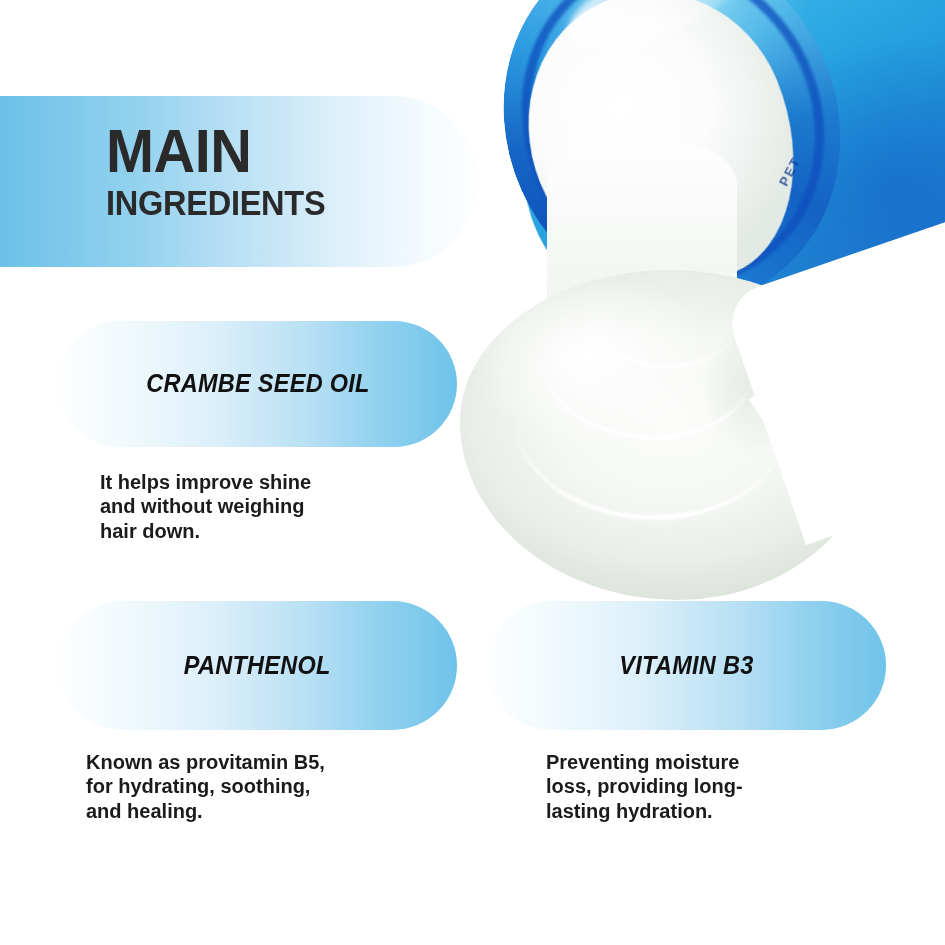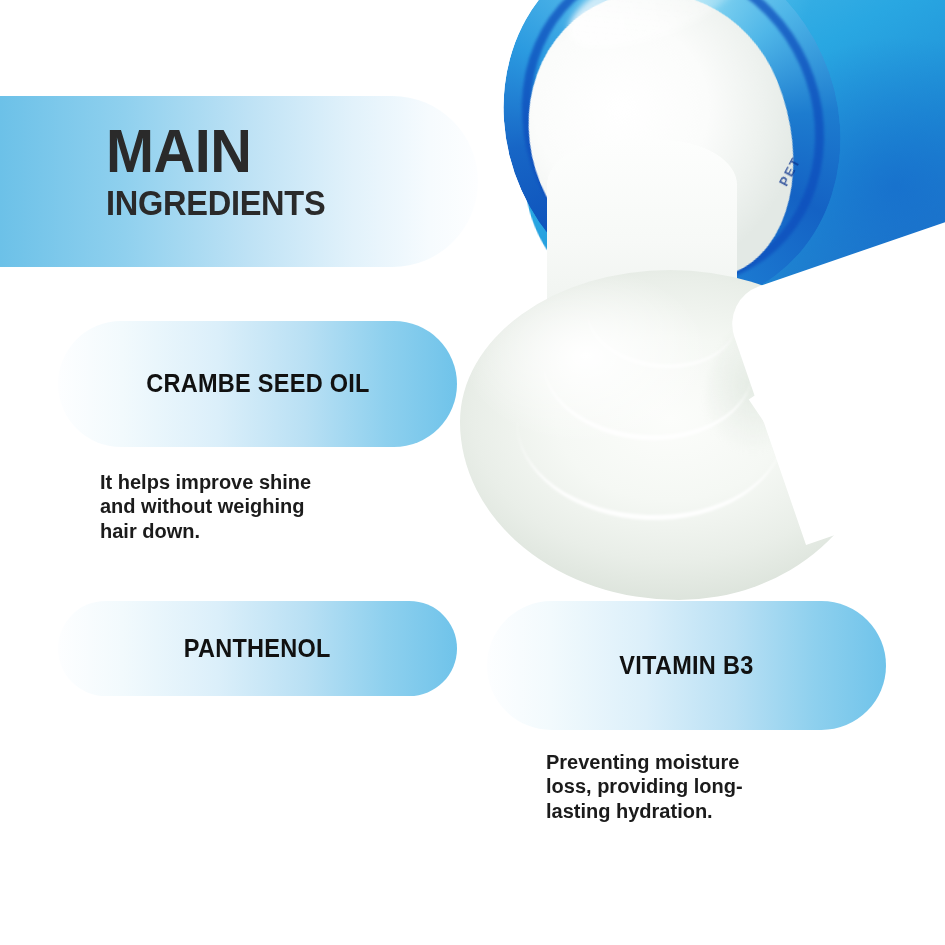--- a/index.html
+++ b/index.html
@@ -140,29 +140,30 @@
     margin:6px 0 0 0;
   }
 
   
   .pill{
     position:absolute;
     border-radius:999px;
     background:linear-gradient(90deg,#fdfeff 0%,#f2fafd 16%,#dbeffa 40%,#b9e0f4 62%,#8ed0ee 82%,#6fc3ea 100%);
     display:flex;align-items:center;justify-content:center;
     box-sizing:border-box;
+    font-style:italic;
   }
   .pill-label{
     font-size:25px;font-weight:700;color:#111111;
     letter-spacing:.3px;text-align:center;line-height:1.25;
     font-family:"Liberation Sans", sans-serif;
     transform:scaleX(.94);
   }
   #pill-crambe{left:58px;top:321px;width:399px;height:126px;}
-  #pill-panthenol{left:58px;top:601px;width:399px;height:95px;}
+  #pill-panthenol{left:58px;top:601px;width:399px;height:129px;}
   #pill-vitaminb3{left:487px;top:601px;width:399px;height:129px;justify-content:center;}
 
   
   .desc{
     position:absolute;
     font-size:20px;line-height:1.22;color:#1b1b1b;font-weight:700;
     font-family:"Liberation Sans", sans-serif;
     white-space:pre-line;
   }
   #desc-crambe{left:100px;top:470px;width:300px;}
@@ -202,20 +203,23 @@
     <span class="pill-label">CRAMBE
 SEED OIL</span>
   </div>
   <div class="desc" id="desc-crambe">It helps improve shine
 and without weighing
 hair down.</div>
 
   <div class="pill" id="pill-panthenol">
     <span class="pill-label">PANTHENOL</span>
   </div>
+  <div class="desc" id="desc-panthenol">Known as provitamin B5,
+for hydrating, soothing,
+and healing.</div>
 
   <div class="pill" id="pill-vitaminb3">
     <span class="pill-label">VITAMIN B3</span>
   </div>
   <div class="desc" id="desc-vitaminb3">Preventing moisture
 loss, providing long-
 lasting hydration.</div>
 
 </div>
 

